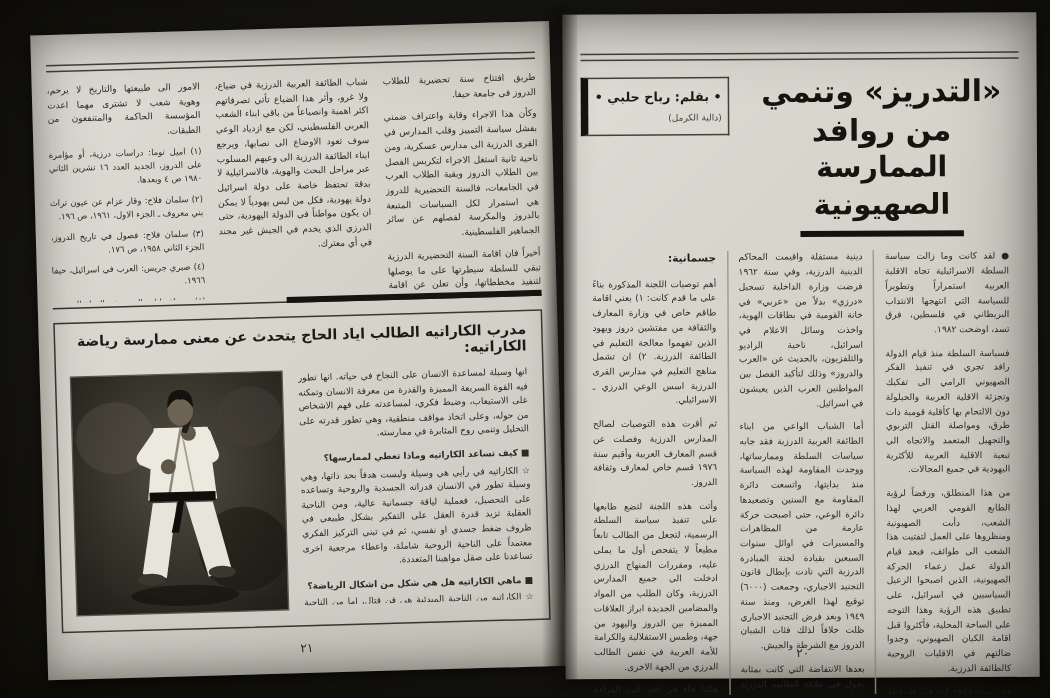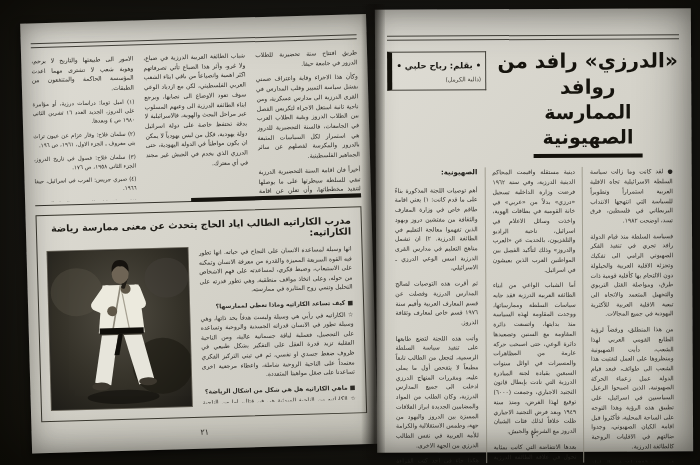--- a/index.html
+++ b/index.html
@@ -140,21 +140,21 @@
     </div>
     <div class="page-num">٢١</div>
   </div>
 
   <div class="page page-right">
     <div class="rp-inner">
       <div class="rule-double"></div>
 
       <div class="rp-masthead">
         <div class="headline-block">
-          <div class="headline-l1">«الدرزي» رافد من روافد</div>
+          <div class="headline-l1">«التدريز» وتنمي من روافد</div>
           <div class="headline-l2">الممارسة الصهيونية</div>
           <div class="headline-underline"></div>
         </div>
         <div class="byline-wrap">
           <div class="byline-box">
             <div class="byline-name">• بقلم: رباح حلبي •</div>
             <div class="byline-loc">(دالية الكرمل)</div>
           </div>
         </div>
       </div>
@@ -165,21 +165,21 @@
           <p>فسياسة السلطة منذ قيام الدولة رافد تجري في تنفيذ الفكر الصهيوني الرامي الى تفكيك وتجزئة الاقلية العربية والحيلولة دون الالتحام بها كأقلية قومية ذات طرق، ومواصلة القتل التربوي والتجهيل المتعمد والاتجاه الى تبعية الاقلية العربية للأكثرية اليهودية في جميع المجالات.</p>
           <p>من هذا المنطلق، ورفضاً لرؤية الطابع القومي العربي لهذا الشعب، دأبت الصهيونية ومنظروها على العمل لتفتيت هذا الشعب الى طوائف، فبعد قيام الدولة عمل زعماء الحركة الصهيونية، الذين اصبحوا الرعيل السياسيين في اسرائيل، على تطبيق هذه الرؤية وهذا التوجه على الساحة المحلية، فأكثروا قبل اقامة الكيان الصهيوني، وجدوا ضالتهم في الاقليات الروحية كالطائفة الدرزية.</p>
           <p>ففي سنة ١٩٥٦ اعترفت السلطة بالدروز كطائفة</p>
         </div>
         <div class="rp-col">
           <p>دينية مستقلة واقيمت المحاكم الدينية الدرزية، وفي سنة ١٩٦٢ فرضت وزارة الداخلية تسجيل «درزي» بدلاً من «عربي» في خانة القومية في بطاقات الهوية، واخذت وسائل الاعلام في اسرائيل، ناحية الراديو والتلفزيون، بالحديث عن «العرب والدروز» وذلك لتأكيد الفصل بين المواطنين العرب الذين يعيشون في اسرائيل.</p>
           <p>أما الشباب الواعي من ابناء الطائفة العربية الدرزية فقد جابه سياسات السلطة وممارساتها، ووجدت المقاومة لهذه السياسة منذ بدايتها، واتسعت دائرة المقاومة مع السنين وتصعيدها دائرة الوعي، حتى اصبحت حركة عارمة من المظاهرات والمسيرات في اوائل سنوات السبعين بقيادة لجنة المبادرة الدرزية التي نادت بإبطال قانون التجنيد الاجباري، وجمعت (٦٠٠٠) توقيع لهذا الغرض، ومنذ سنة ١٩٤٩ وبعد فرض التجنيد الاجباري ظلت خلافاً لذلك فئات الشبان الدروز مع الشرطة والجيش.</p>
           <p>بعدها الانتفاضة التي كانت بمثابة تحول في علاقة الطائفة الدرزية بالمؤسسة الحاكمة، سارعت السلطات الى اقامة لجنة رسمية من مندوبين عن قسم المعارف.</p>
         </div>
         <div class="rp-col">
-          <p class="subhead">الصهيونية:</p>
+          <p class="subhead">جسمانية:</p>
           <p>أهم توصيات اللجنة المذكورة بناءً على ما قدم كانت: ١) يعني اقامة طاقم خاص في وزارة المعارف والثقافة من مفتشين دروز ويهود الذين تفهموا معالجة التعليم في الطائفة الدرزية. ٢) ان تشمل مناهج التعليم في مدارس القرى الدرزية اسس الوعي الدرزي ـ الاسرائيلي.</p>
           <p>ثم أقرت هذه التوصيات لصالح المدارس الدرزية وفصلت عن قسم المعارف العربية وأقيم سنة ١٩٧٦ قسم خاص لمعارف وثقافة الدروز.</p>
           <p>وأتت هذه اللجنة لتضع طابعها على تنفيذ سياسة السلطة الرسمية، لتجعل من الطالب تابعاً مطيعاً لا يتفحص أول ما يملى عليه، ومقررات المنهاج الدرزي ادخلت الى جميع المدارس الدرزية، وكان الطلب من المواد والمضامين الجديدة ابراز العلاقات المميزة بين الدروز واليهود من جهة، وطمس الاستقلالية والكرامة للأمة العربية في نفس الطالب الدرزي من الجهة الاخرى.</p>
           <p>هكذا جاء في احد كتب القراءة وهي التي تروي.</p>
         </div>
       </div>
     </div>
     <div class="page-num">٢٠</div>
   </div>
 

